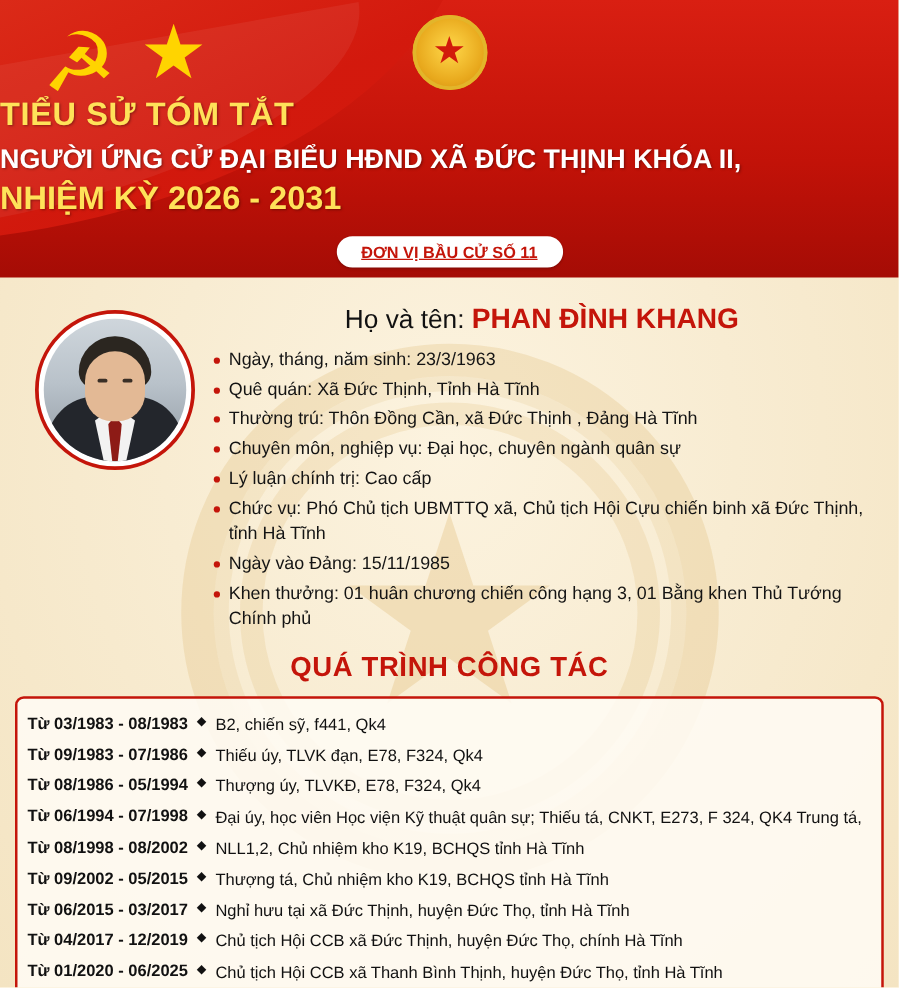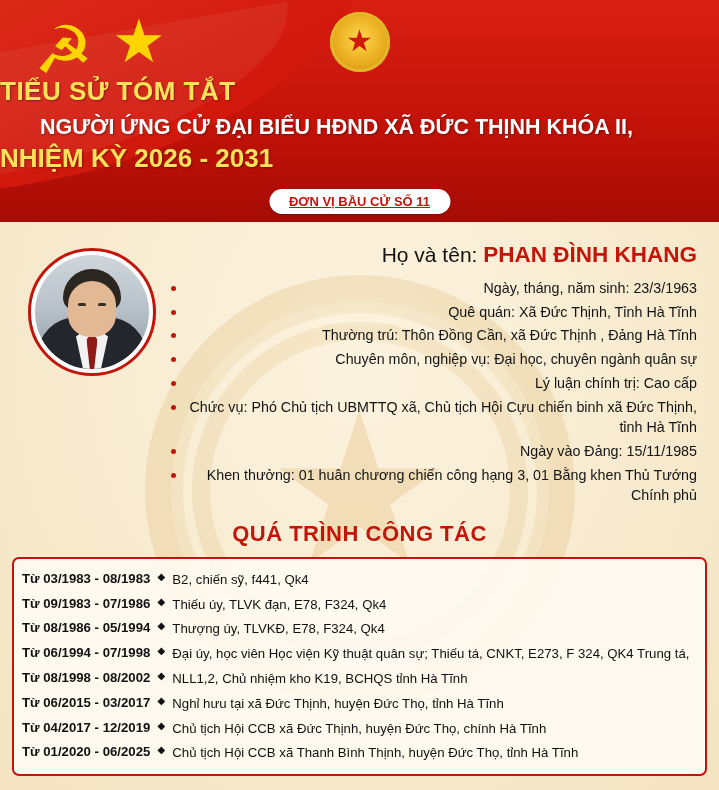--- a/index.html
+++ b/index.html
@@ -101,21 +101,20 @@
     text-shadow: 1px 1px 2px rgba(0,0,0,0.35);
   }
   .t1 {
     font-size: 26px; font-weight: bold; letter-spacing: .5px;
     color: #ffe259;
   }
   .t2 {
     margin-top: 7px;
     font-size: 21.5px; font-weight: bold; color: #ffffff;
     line-height: 1.22;
-    margin-left: 40px;
   }
   .t3 {
     margin-top: 3px;
     font-size: 26px; font-weight: bold; color: #ffe259;
   }
   .badge {
     position: absolute;
     left: 50%; bottom: 8px;
     transform: translateX(-50%);
     background: #ffffff;
@@ -193,28 +192,28 @@
     background: #8d1b16;
     clip-path: polygon(50% 0, 100% 18%, 70% 100%, 30% 100%, 0 18%);
   }
 
   .info {
     flex: 1 1 auto;
     padding-left: 14px;
     padding-right: 4px;
   }
   .name-line {
-    text-align: right;
+    text-align: center;
     font-size: 21px;
     color: #111;
     margin: 6px 0 10px 0;
     font-weight: normal;
   }
   .name-line b { color: #c4150a; font-size: 22.5px; }
-  .info ul { list-style: none; text-align: right; }
+  .info ul { list-style: none; }
   .info li {
     position: relative;
     padding-left: 13px;
     margin-bottom: 3px;
     font-size: 14.3px;
     line-height: 1.45;
     color: #141414;
   }
   .info li:before {
     content: "";
@@ -350,20 +349,25 @@
           <td class="period">Từ 06/1994 - 07/1998</td>
           <td class="dia">◆</td>
           <td class="desc">Đại úy, học viên Học viện Kỹ thuật quân sự; Thiếu tá, CNKT, E273, F 324, QK4 Trung tá,</td>
         </tr>
         <tr>
           <td class="period">Từ 08/1998 - 08/2002</td>
           <td class="dia">◆</td>
           <td class="desc">NLL1,2, Chủ nhiệm kho K19, BCHQS tỉnh Hà Tĩnh</td>
         </tr>
         <tr>
+          <td class="period">Từ 09/2002 - 05/2015</td>
+          <td class="dia">◆</td>
+          <td class="desc">Thượng tá, Chủ nhiệm kho K19, BCHQS tỉnh Hà Tĩnh</td>
+        </tr>
+        <tr>
           <td class="period">Từ 06/2015 - 03/2017</td>
           <td class="dia">◆</td>
           <td class="desc">Nghỉ hưu tại xã Đức Thịnh, huyện Đức Thọ, tỉnh Hà Tĩnh</td>
         </tr>
         <tr>
           <td class="period">Từ 04/2017 - 12/2019</td>
           <td class="dia">◆</td>
           <td class="desc">Chủ tịch Hội CCB xã Đức Thịnh, huyện Đức Thọ, chính Hà Tĩnh</td>
         </tr>
         <tr>

